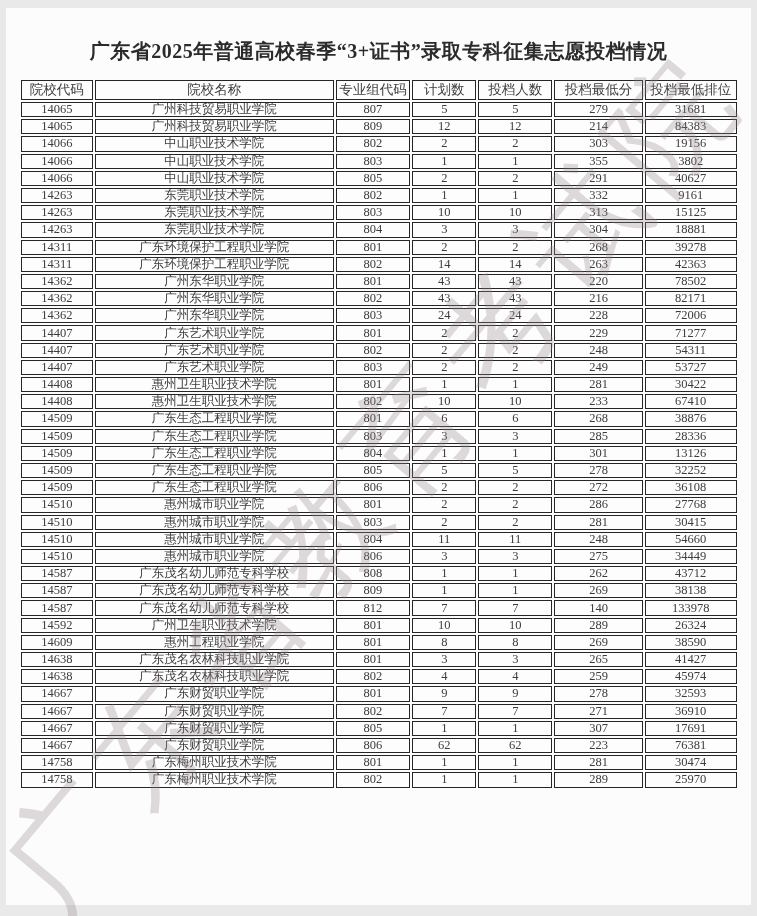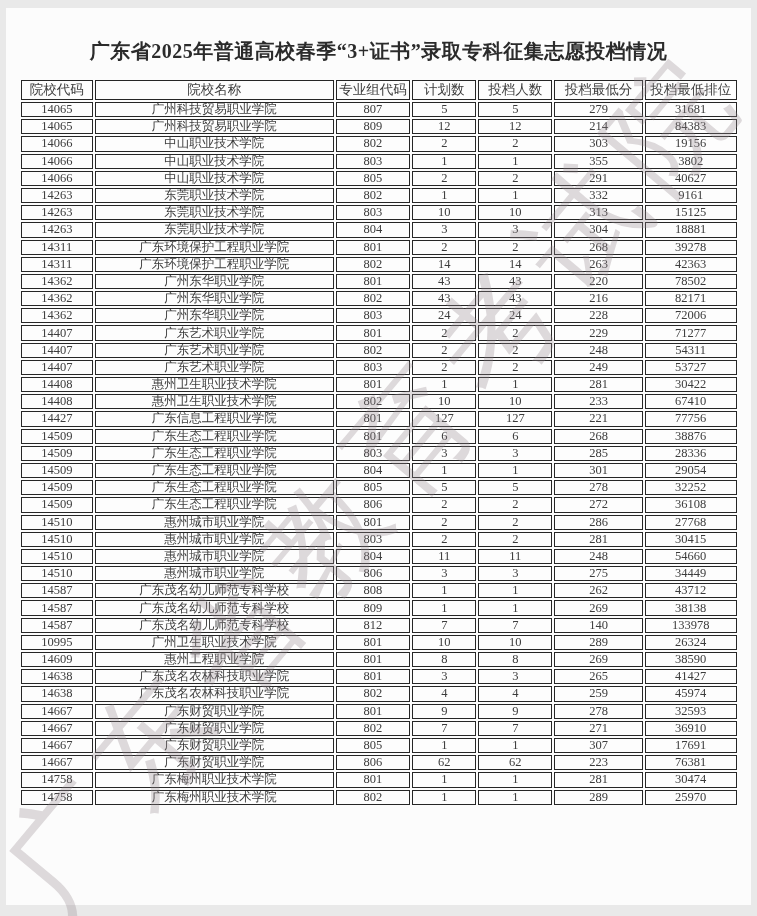--- a/index.html
+++ b/index.html
@@ -226,29 +226,20 @@
         <tr>
           <td>14408</td>
           <td>惠州卫生职业技术学院</td>
           <td>802</td>
           <td>10</td>
           <td>10</td>
           <td>233</td>
           <td>67410</td>
         </tr>
         <tr>
-          <td>14427</td>
-          <td>广东信息工程职业学院</td>
-          <td>801</td>
-          <td>127</td>
-          <td>127</td>
-          <td>221</td>
-          <td>77756</td>
-        </tr>
-        <tr>
           <td>14509</td>
           <td>广东生态工程职业学院</td>
           <td>801</td>
           <td>6</td>
           <td>6</td>
           <td>268</td>
           <td>38876</td>
         </tr>
         <tr>
           <td>14509</td>
@@ -259,21 +250,21 @@
           <td>285</td>
           <td>28336</td>
         </tr>
         <tr>
           <td>14509</td>
           <td>广东生态工程职业学院</td>
           <td>804</td>
           <td>1</td>
           <td>1</td>
           <td>301</td>
-          <td>29054</td>
+          <td>13126</td>
         </tr>
         <tr>
           <td>14509</td>
           <td>广东生态工程职业学院</td>
           <td>805</td>
           <td>5</td>
           <td>5</td>
           <td>278</td>
           <td>32252</td>
         </tr>
@@ -343,21 +334,21 @@
         <tr>
           <td>14587</td>
           <td>广东茂名幼儿师范专科学校</td>
           <td>812</td>
           <td>7</td>
           <td>7</td>
           <td>140</td>
           <td>133978</td>
         </tr>
         <tr>
-          <td>10995</td>
+          <td>14592</td>
           <td>广州卫生职业技术学院</td>
           <td>801</td>
           <td>10</td>
           <td>10</td>
           <td>289</td>
           <td>26324</td>
         </tr>
         <tr>
           <td>14609</td>
           <td>惠州工程职业学院</td>

